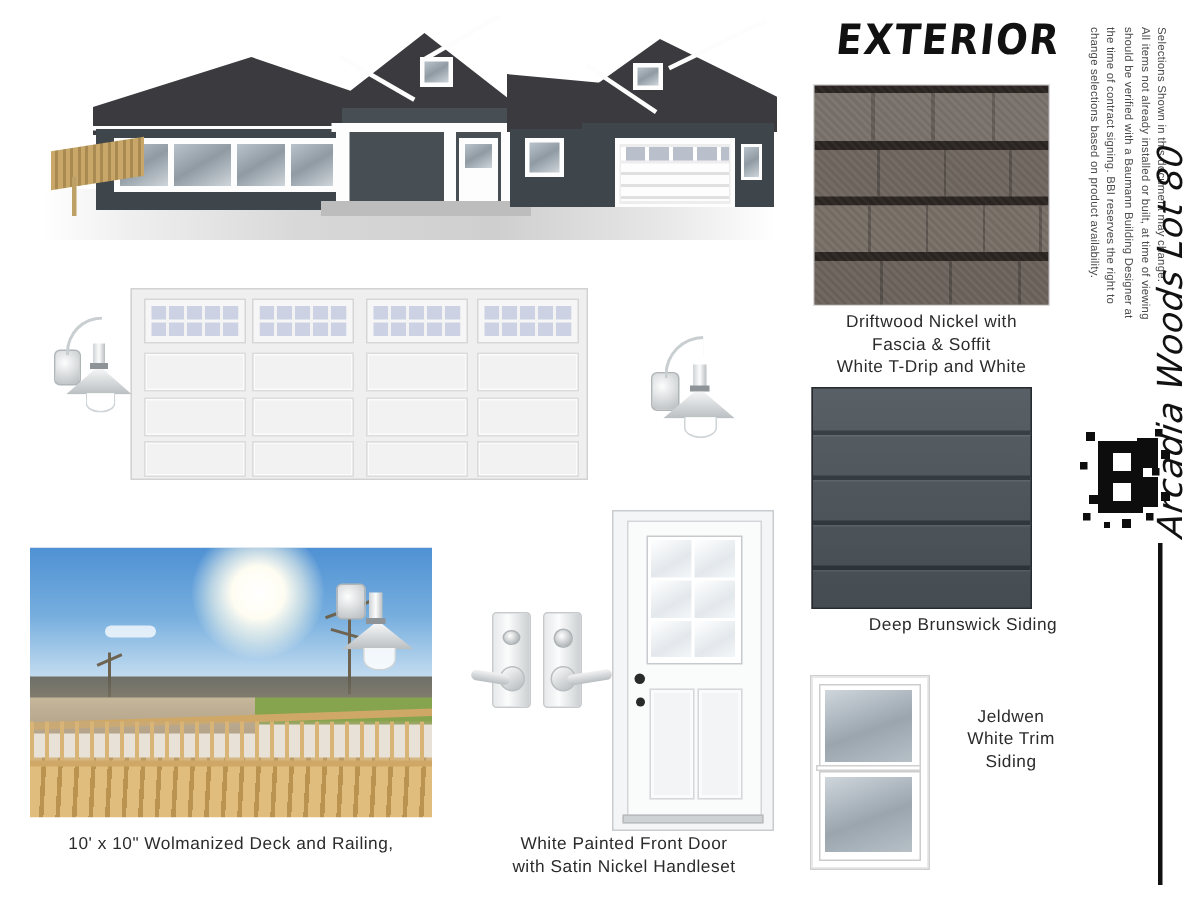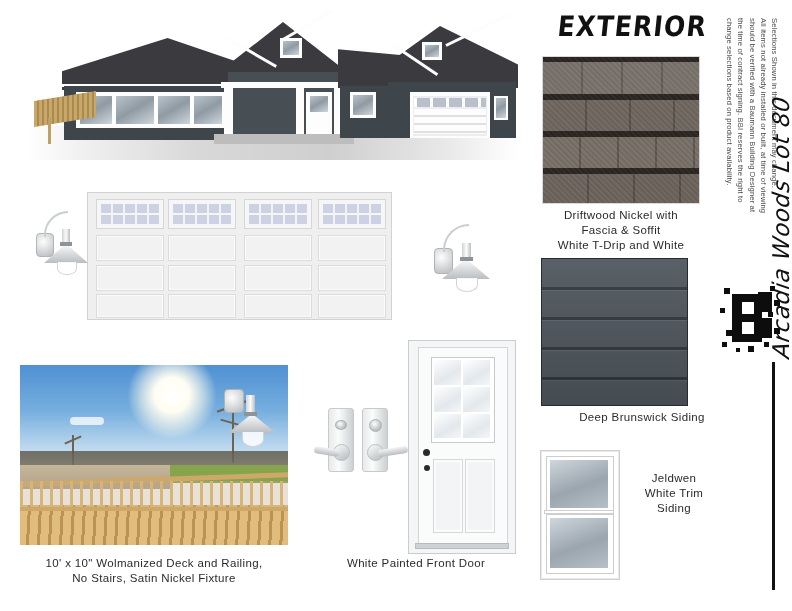--- a/index.html
+++ b/index.html
@@ -281,21 +281,20 @@
     <div class="abs" style="left:200px;top:18px;width:68px;height:72px;">
       <div class="lt-back" style="left:4px;top:6px;width:18px;height:22px;border-radius:4px;"></div>
       <div class="lt-neck" style="left:26px;top:12px;width:9px;height:18px;"></div>
       <div class="lt-band" style="left:24px;top:29px;width:13px;height:4px;"></div>
       <div class="lt-shade" style="left:8px;top:33px;width:48px;height:17px;clip-path:polygon(44% 0,56% 0,100% 100%,0 100%);"></div>
       <div class="lt-bulb" style="left:22px;top:49px;width:20px;height:14px;"></div>
     </div>
   </div>
   <div class="abs cap" style="left:14px;top:556px;width:280px;">
     <div>10' x 10" Wolmanized Deck and Railing,</div>
-    <div>No Stairs, Satin Nickel Fixture</div>
   </div>
 
   <div class="abs" style="left:318px;top:408px;width:98px;height:84px;">
     <div class="hs-plate" style="left:10px;top:0px;width:24px;height:62px;"></div>
     <div class="hs-plate" style="left:44px;top:0px;width:24px;height:62px;"></div>
     <div class="hs-cyl" style="left:17px;top:12px;width:10px;height:8px;"></div>
     <div class="hs-cyl" style="left:51px;top:11px;width:11px;height:11px;"></div>
     <div class="hs-rose" style="left:15px;top:36px;width:15px;height:15px;"></div>
     <div class="hs-rose" style="left:49px;top:36px;width:15px;height:15px;"></div>
     <div class="hs-lever" style="left:-4px;top:40px;width:26px;height:7px;border-radius:4px;transform:rotate(9deg);"></div>
@@ -315,20 +314,21 @@
 
     <div class="dr-knob" style="left:14px;top:108px;width:7px;height:7px;"></div>
     <div class="dr-knob" style="left:15px;top:124px;width:6px;height:6px;"></div>
 
     <div class="dr-panel" style="left:24px;top:118px;width:28px;height:72px;"></div>
     <div class="dr-panel" style="left:56px;top:118px;width:28px;height:72px;"></div>
     <div class="abs" style="left:6px;top:202px;width:94px;height:6px;background:#cfd2d4;border:1px solid #b9bcbe;box-sizing:border-box;"></div>
   </div>
   <div class="abs cap" style="left:310px;top:556px;width:212px;">
     <div>White Painted Front Door</div>
+    <div>with Satin Nickel Handleset</div>
   </div>
 
   <div class="abs vert" style="left:780px;top:18px;transform:rotate(90deg);transform-origin:left top;">
     <div class="disc">Selections Shown in this document may change.</div>
     <div class="disc">All items not already installed or built, at time of viewing</div>
     <div class="disc">should be verified with a Baumann Building Designer at</div>
     <div class="disc">the time of contract signing.  BBI reserves the right to</div>
     <div class="disc">change selections based on product availability.</div>
   </div>
 

